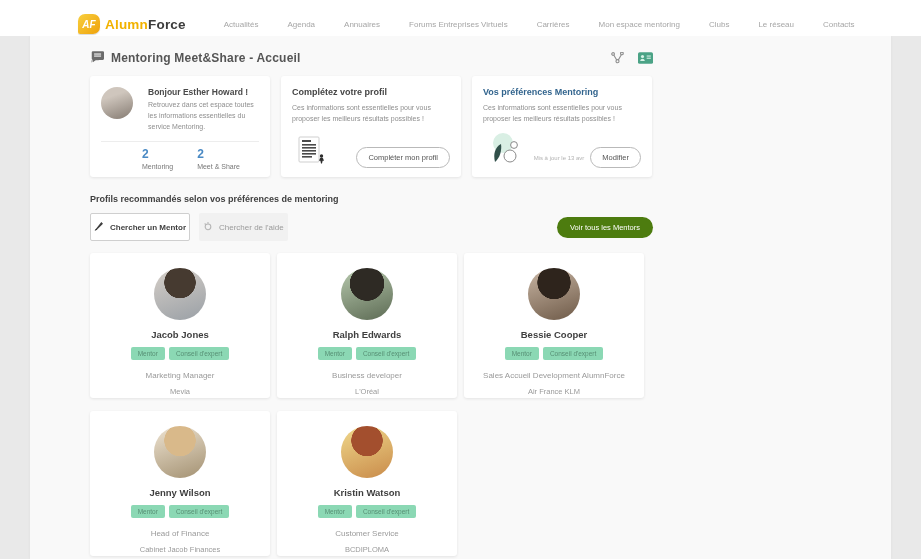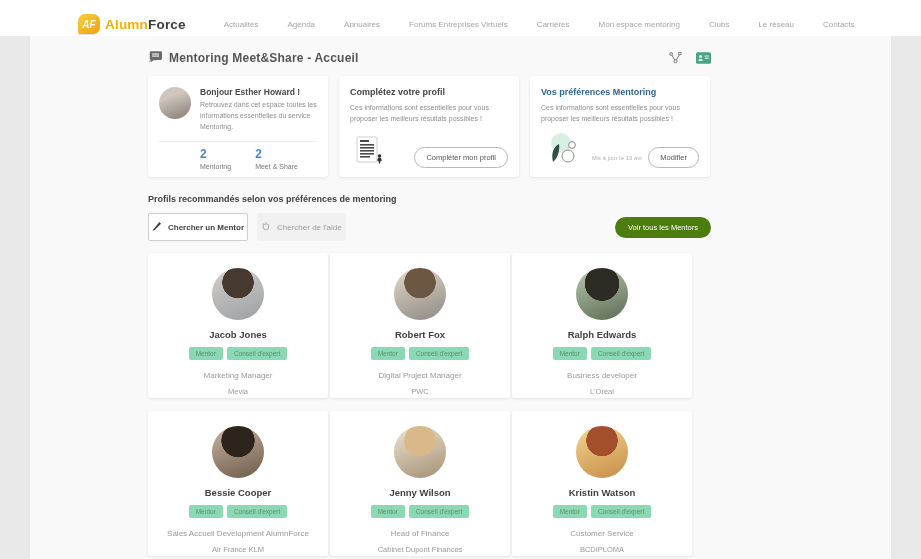--- a/index.html
+++ b/index.html
@@ -10,35 +10,35 @@
   .topbar { height:36px; background:#fff; display:flex; align-items:center; padding:12px 40px 0 78px; position:relative; z-index:2; }
   .logo { display:flex; align-items:center; gap:5px; cursor:pointer; }
   .logo-badge { width:22px; height:20px; background:linear-gradient(135deg,#f8cf3e,#efa20b); border-radius:7px 7px 7px 2px; color:#fff; font-weight:bold; font-style:italic; font-size:10px; display:flex; align-items:center; justify-content:center; box-shadow:0 1px 1px rgba(0,0,0,.15); }
   .brand { font-size:13.5px; font-weight:700; color:#f2b200; letter-spacing:.2px; }
   .brand b { color:#3c3c3c; }
   .nav { display:flex; gap:29px; margin-left:38px; }
   .nav-item { font-size:8px; color:#a6a6a6; cursor:pointer; white-space:nowrap; }
 
   
   .band { position:absolute; left:30px; right:30px; top:36px; bottom:0; background:#f9f9f9; box-shadow:0 0 3px rgba(0,0,0,.05); }
-  .content { width:563px; margin-left:118px; padding-top:13px; }
+  .content { width:563px; margin-left:60px; padding-top:13px; }
 
   
   .title-row { display:flex; justify-content:space-between; align-items:center; height:18px; margin-bottom:9px; }
   .title-left { display:flex; gap:7px; align-items:center; }
   .page-title { font-size:12px; font-weight:700; color:#555; letter-spacing:.2px; }
   .title-actions { display:flex; gap:14px; align-items:center; }
   .icon-btn { cursor:pointer; display:flex; align-items:center; }
 
   
   .card { background:#fff; border-radius:3px; box-shadow:0 1px 3px rgba(0,0,0,.09); }
   .info-row { display:grid; grid-template-columns:180px 180px 180px; gap:11px; margin-bottom:17px; }
   .info-card { height:101px; padding:11px 11px 9px; position:relative; }
 
-  .welcome-top { display:flex; gap:9px; }
+  .welcome-top { display:flex; gap:15px; }
   .avatar { width:32px; height:32px; border-radius:50%; flex:none; background:linear-gradient(160deg,#cfc6bd 30%,#857b72); }
   .w-title { font-size:8.5px; font-weight:700; color:#4a4a4a; margin-bottom:3px; }
   .w-desc { font-size:7px; color:#8e8e8e; line-height:1.55; }
   .w-divider { border-top:1px solid #ededed; margin:8px 0 5px; }
   .stats { display:flex; gap:24px; margin-left:41px; }
   .stat-value { font-size:12px; font-weight:700; color:#4a8ac4; }
   .stat-label { font-size:7px; color:#777; margin-top:2px; }
 
   .c-title { font-size:9px; font-weight:700; color:#454545; margin-bottom:6px; }
   .c-title.blue { color:#33658e; }
@@ -49,21 +49,21 @@
   .updated { font-size:6px; color:#b3b3b3; margin-right:6px; white-space:nowrap; }
 
   
   .section-title { font-size:9px; font-weight:700; color:#3f3f3f; margin:2px 0 9px; }
   .tabs-row { display:flex; align-items:center; margin-bottom:12px; }
   .tab { display:flex; align-items:center; gap:6px; font-size:8px; padding:7px 3px; border-radius:2px; cursor:pointer; }
   .tab.active { background:#fff; border:1px solid #cfcfcf; color:#3f3f3f; font-weight:600; }
   .tab.inactive { background:#f1f1f1; color:#9a9a9a; margin-left:9px; border:1px solid transparent; }
   .view-all { margin-left:auto; background:#4d7c0f; color:#fff; font-size:7.5px; border:none; border-radius:12px; padding:6px 13px; cursor:pointer; font-family:inherit; }
 
-  .mentor-grid { display:grid; grid-template-columns:repeat(3,180px); gap:13px 2px; }
+  .mentor-grid { display:grid; grid-template-columns:repeat(3,180px); gap:13px 7px; }
   .mentor-card { height:145px; text-align:center; padding-top:15px; cursor:pointer; }
   .photo { width:52px; height:52px; border-radius:50%; margin:0 auto 9px; }
   .av1 { background:radial-gradient(circle at 50% 28%,#463a30 0 34%,transparent 35%),linear-gradient(160deg,#d6cfc8,#9aa0a6); }
   .av2 { background:radial-gradient(circle at 50% 28%,#6b5742 0 34%,transparent 35%),linear-gradient(160deg,#e4d8c8,#8d8a84); }
   .av3 { background:radial-gradient(circle at 50% 30%,#2e2a24 0 38%,transparent 39%),linear-gradient(160deg,#b7c9ae,#5d6b54); }
   .av4 { background:radial-gradient(circle at 50% 28%,#2e241c 0 36%,transparent 37%),linear-gradient(160deg,#c9b6a4,#6e5razz); background-color:#8a6f5a; }
   .av4 { background:radial-gradient(circle at 50% 28%,#2e241c 0 36%,transparent 37%),linear-gradient(160deg,#c9b6a4,#6e5a48); }
   .av5 { background:radial-gradient(circle at 50% 28%,#d9b98a 0 34%,transparent 35%),linear-gradient(160deg,#efe4d2,#a39172); }
   .av6 { background:radial-gradient(circle at 50% 28%,#a34f2e 0 34%,transparent 35%),linear-gradient(160deg,#f0d98c,#c98b4a); }
   .m-name { font-size:9.5px; font-weight:700; color:#3f3f3f; margin-bottom:7px; }
@@ -225,30 +225,20 @@
           <div class="photo av1"></div>
           <div class="m-name">Jacob Jones</div>
           <div class="badges">
             <span class="badge">Mentor</span>
             <span class="badge">Conseil d'expert</span>
           </div>
           <div class="m-title">Marketing Manager</div>
           <div class="m-company">Mevia</div>
         </div>
 
-        <div class="card mentor-card">
-          <div class="photo av2"></div>
-          <div class="m-name">Robert Fox</div>
-          <div class="badges">
-            <span class="badge">Mentor</span>
-            <span class="badge">Conseil d'expert</span>
-          </div>
-          <div class="m-title">Digital Project Manager</div>
-          <div class="m-company">PWC</div>
-        </div>
 
         <div class="card mentor-card">
           <div class="photo av3"></div>
           <div class="m-name">Ralph Edwards</div>
           <div class="badges">
             <span class="badge">Mentor</span>
             <span class="badge">Conseil d'expert</span>
           </div>
           <div class="m-title">Business developer</div>
           <div class="m-company">L'Oréal</div>
@@ -266,21 +256,21 @@
         </div>
 
         <div class="card mentor-card">
           <div class="photo av5"></div>
           <div class="m-name">Jenny Wilson</div>
           <div class="badges">
             <span class="badge">Mentor</span>
             <span class="badge">Conseil d'expert</span>
           </div>
           <div class="m-title">Head of Finance</div>
-          <div class="m-company">Cabinet Dupont Finances</div>
+          <div class="m-company">Cabinet Jacob Finances</div>
         </div>
 
         <div class="card mentor-card">
           <div class="photo av6"></div>
           <div class="m-name">Kristin Watson</div>
           <div class="badges">
             <span class="badge">Mentor</span>
             <span class="badge">Conseil d'expert</span>
           </div>
           <div class="m-title">Customer Service</div>

